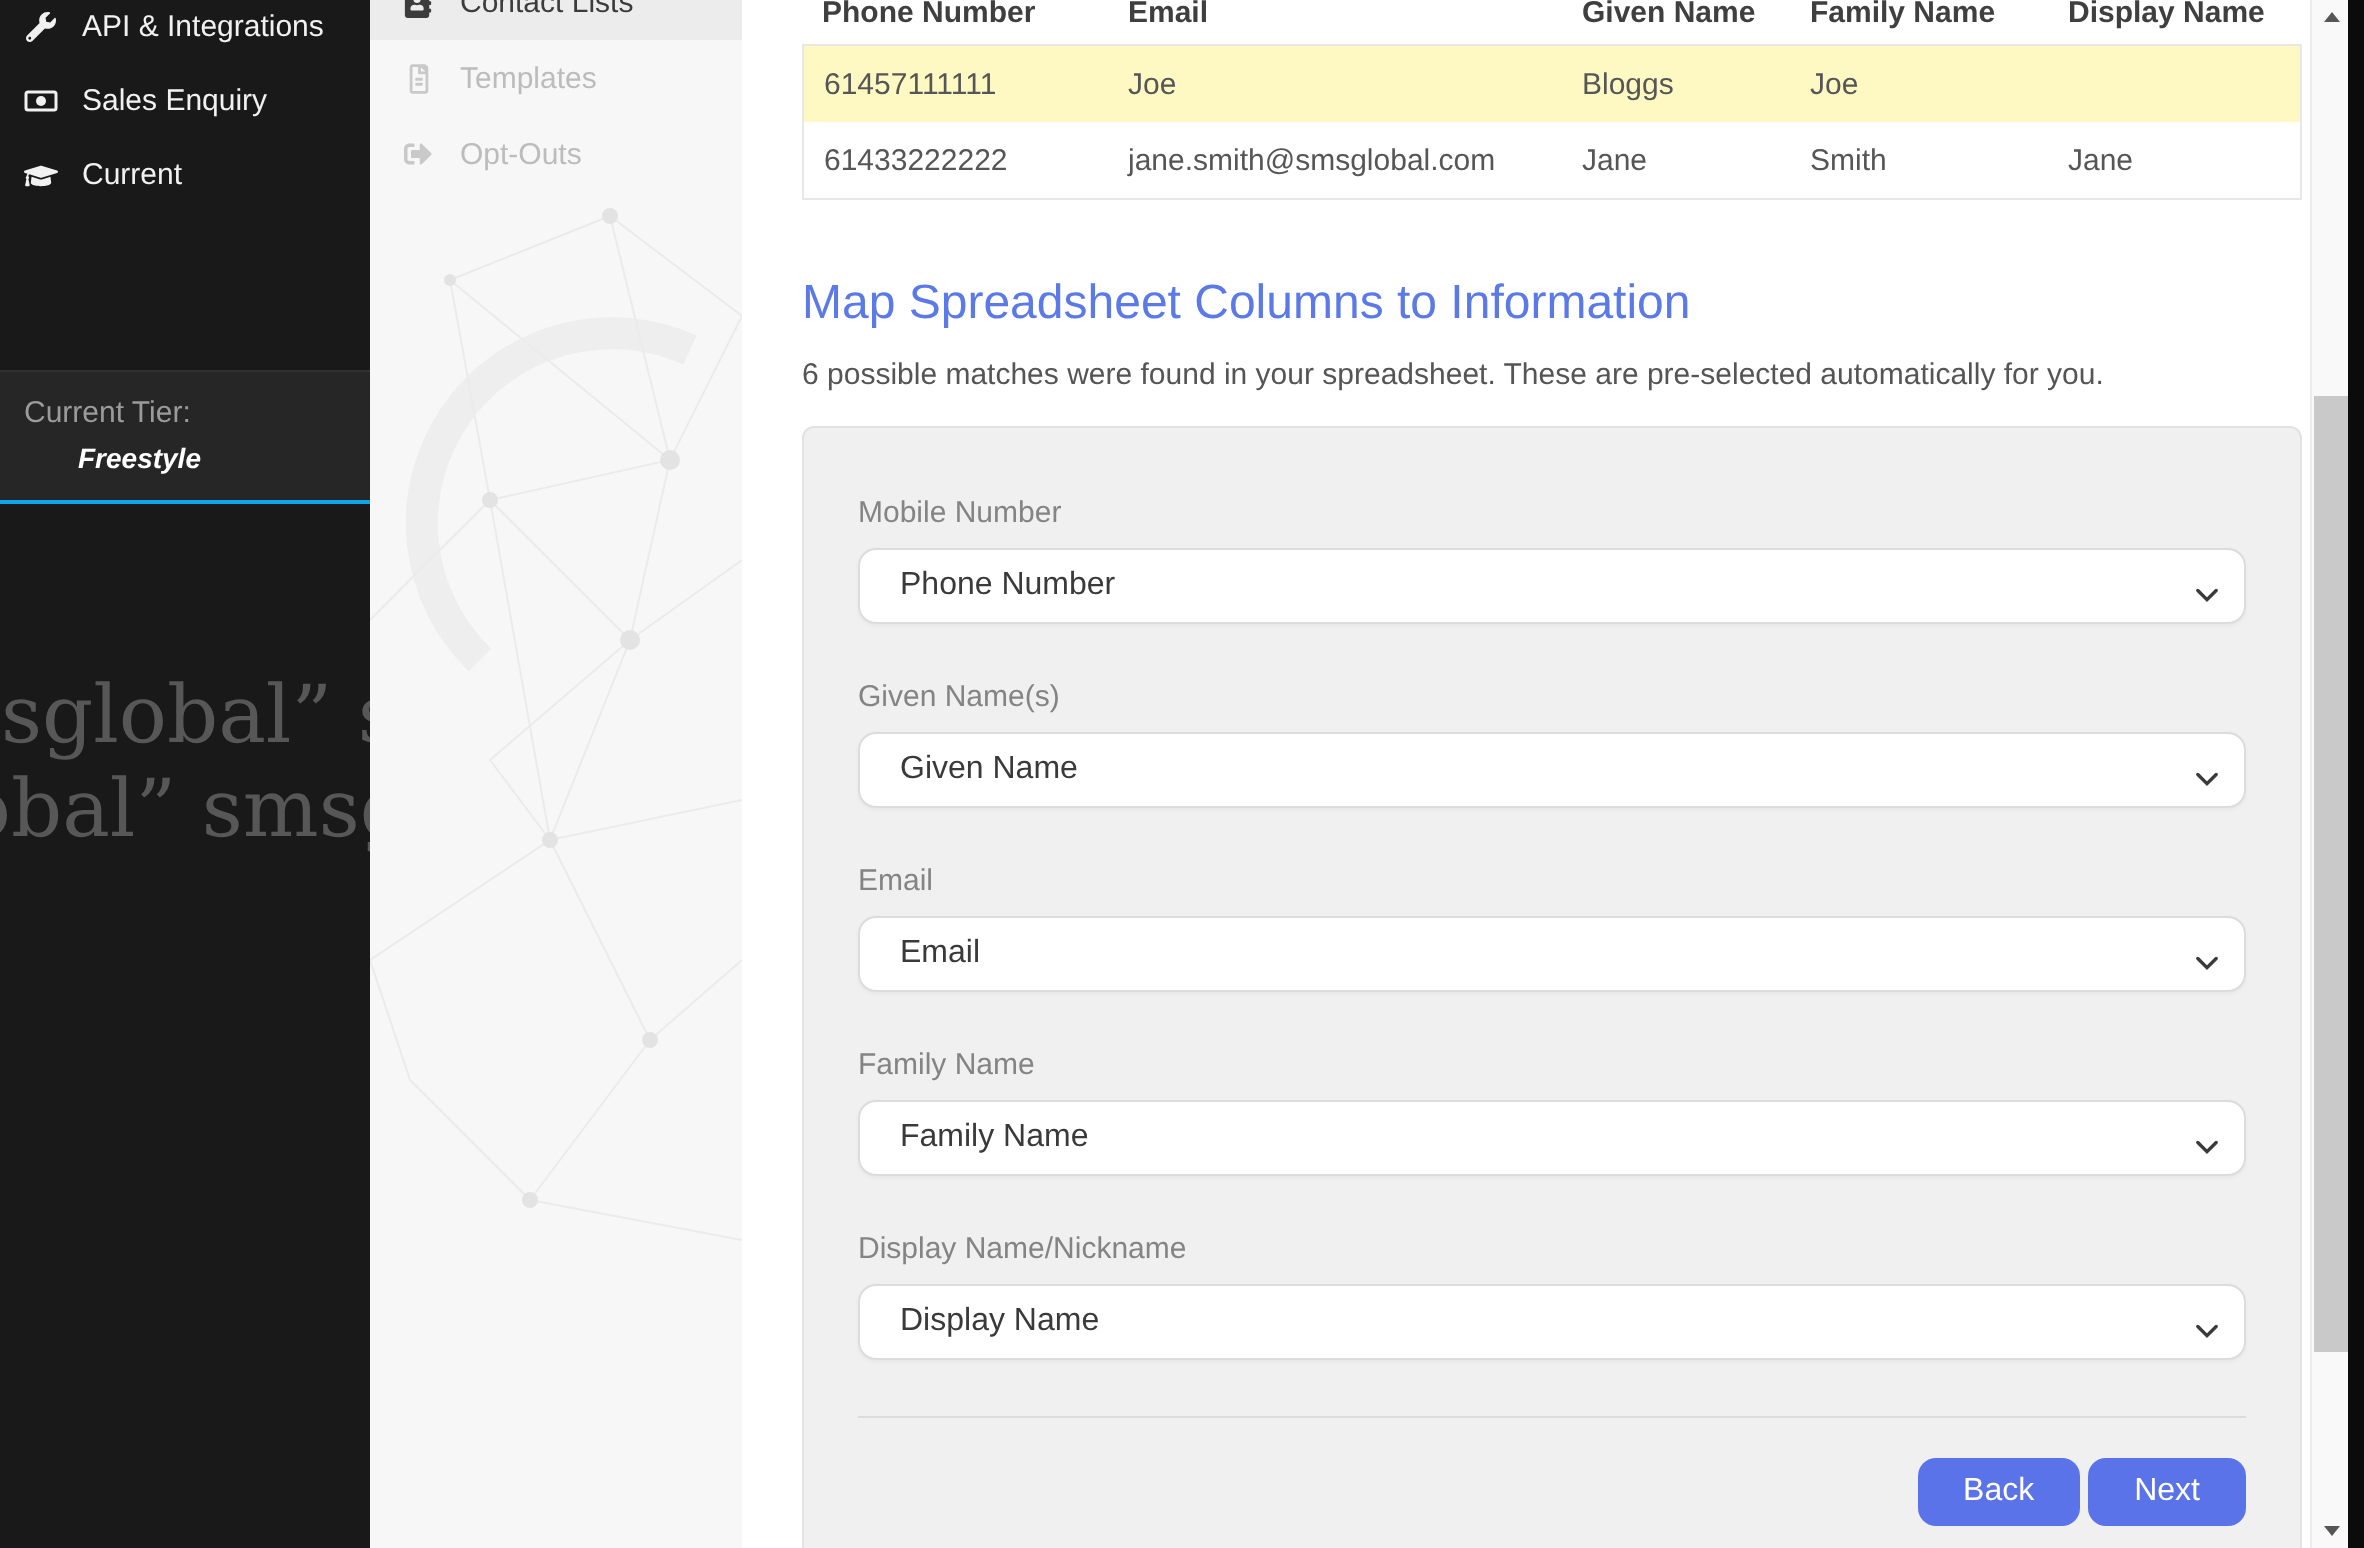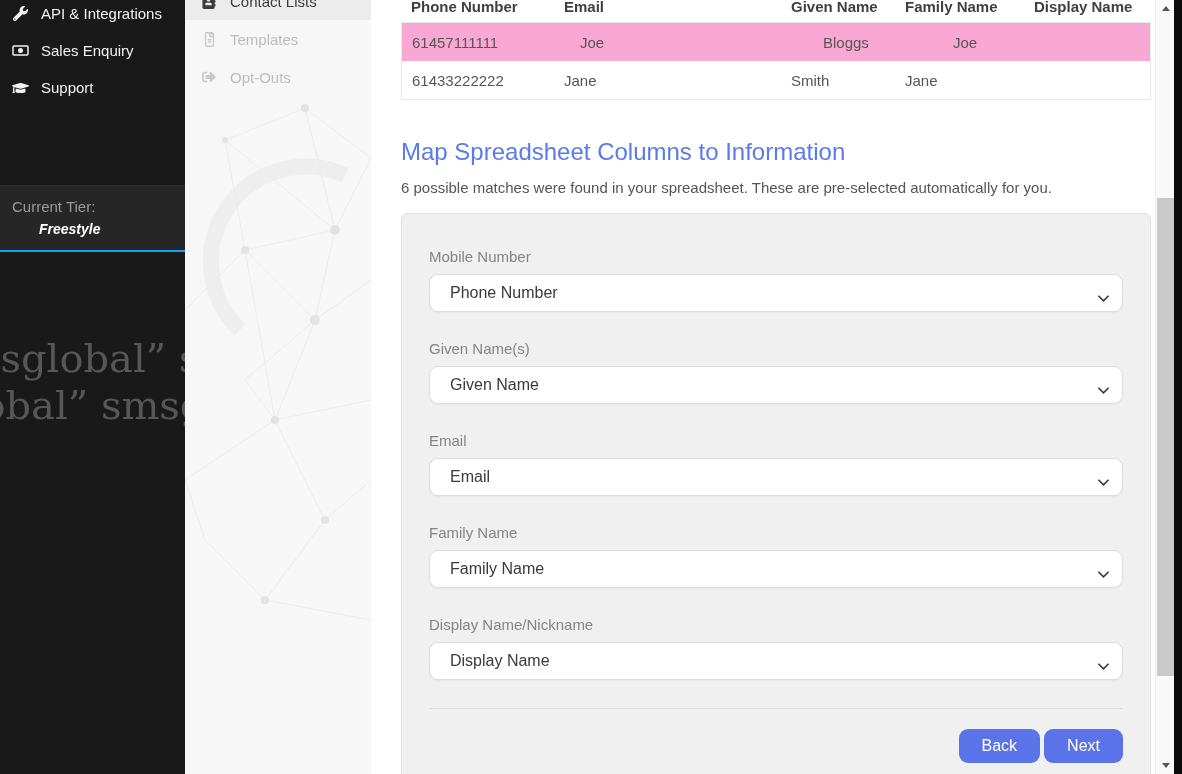--- a/index.html
+++ b/index.html
@@ -33,21 +33,21 @@
   .nav-light .item.active .icon svg { fill:#3c3c3c; }
 
   
   .main { position:absolute; left:371px; top:0; width:784px; height:774px; background:#fff; padding-left:30px; }
 
   .ptable { width:750px; font-size:15px; margin-top:-2px; }
   .ptable .hrow { display:grid; grid-template-columns:153px 227px 114px 129px 127px; height:24px; }
   .ptable .hcell { padding-left:10px; font-weight:bold; color:#3f3f3f; }
   .ptable .tbody { border:1px solid #e7e7e7; }
   .ptable .row { display:grid; grid-template-columns:152px 227px 114px 129px 126px; height:38px; align-items:center; color:#565656; }
-  .ptable .row.striped { background:#f9a8d4;gap:16px; }
+  .ptable .row.striped { background:#fef9c3; }
   .ptable .cell { padding-left:10px; overflow:hidden; white-space:nowrap; }
 
   .page-title { margin-top:37px; font-size:24px; line-height:30px; font-weight:400; color:#5b7ae8; }
   .page-subtitle { margin-top:12px; font-size:15px; line-height:18px; color:#555; }
 
   .card { margin-top:16px; width:750px; height:640px; background:#f0f0f1; border:1px solid #e2e2e2; border-radius:6px; padding:34px 27px 0; }
   .field { margin-bottom:28px; }
   .field .flabel { font-size:15px; line-height:17px; color:#848484; margin-bottom:9px; }
   .select { position:relative; height:38px; background:#fff; border:1px solid #dcdcdc; border-radius:9px; display:flex; align-items:center; padding:0 20px; font-size:16px; color:#3a3a3a; cursor:pointer; box-shadow:0 1px 2px rgba(0,0,0,0.04); }
   .select .chev { position:absolute; right:13px; top:14px; }
@@ -88,21 +88,21 @@
             </svg>
         </span>
         <span>Sales Enquiry</span>
       </div>
       <div class="item">
         <span class="icon">
           <svg width="17" height="14" viewBox="0 0 640 512">
               <path d="M622.34 153.2L343.4 67.5c-15.2-4.67-31.6-4.67-46.79 0L17.66 153.2c-23.54 7.23-23.54 38.36 0 45.59l48.63 14.94c-10.67 13.19-17.23 29.28-17.88 46.9C38.78 266.15 32 276.11 32 288c0 10.78 5.68 19.85 13.86 25.65L20.33 428.53C18.11 438.52 25.71 448 35.94 448h56.11c10.24 0 17.84-9.48 15.62-19.47L82.14 313.65C90.32 307.85 96 298.78 96 288c0-11.57-6.47-21.25-15.66-26.87.76-15.02 8.44-28.3 20.69-36.72L296.6 284.5c9.06 2.78 26.44 6.25 46.79 0l278.95-85.7c23.55-7.24 23.55-38.36 0-45.6zM352.79 315.09c-28.53 8.76-52.84 3.92-65.59 0l-145.02-44.55L128 384c0 35.35 85.96 64 192 64s192-28.65 192-64l-14.18-113.47-145.03 44.56z"></path>
             </svg>
         </span>
-        <span>Support</span>
+        <span>Current</span>
       </div>
     </nav>
 
     <div class="tier">
       <div class="tier-label">Current Tier:</div>
       <div class="tier-value">Freestyle</div>
     </div>
 
     <div class="watermark">
       <div class="l1">smsglobal” smsglobal”</div>
@@ -170,20 +170,21 @@
       </div>
       <div class="tbody">
         <div class="row striped">
           <div class="cell">61457111111</div>
           <div class="cell">Joe</div>
           <div class="cell">Bloggs</div>
           <div class="cell">Joe</div>
         </div>
         <div class="row">
           <div class="cell">61433222222</div>
+          <div class="cell">jane.smith@smsglobal.com</div>
           <div class="cell">Jane</div>
           <div class="cell">Smith</div>
           <div class="cell">Jane</div>
         </div>
       </div>
     </div>
 
     <h1 class="page-title">Map Spreadsheet Columns to Information</h1>
     <p class="page-subtitle">6 possible matches were found in your spreadsheet. These are pre-selected automatically for you.</p>
 

